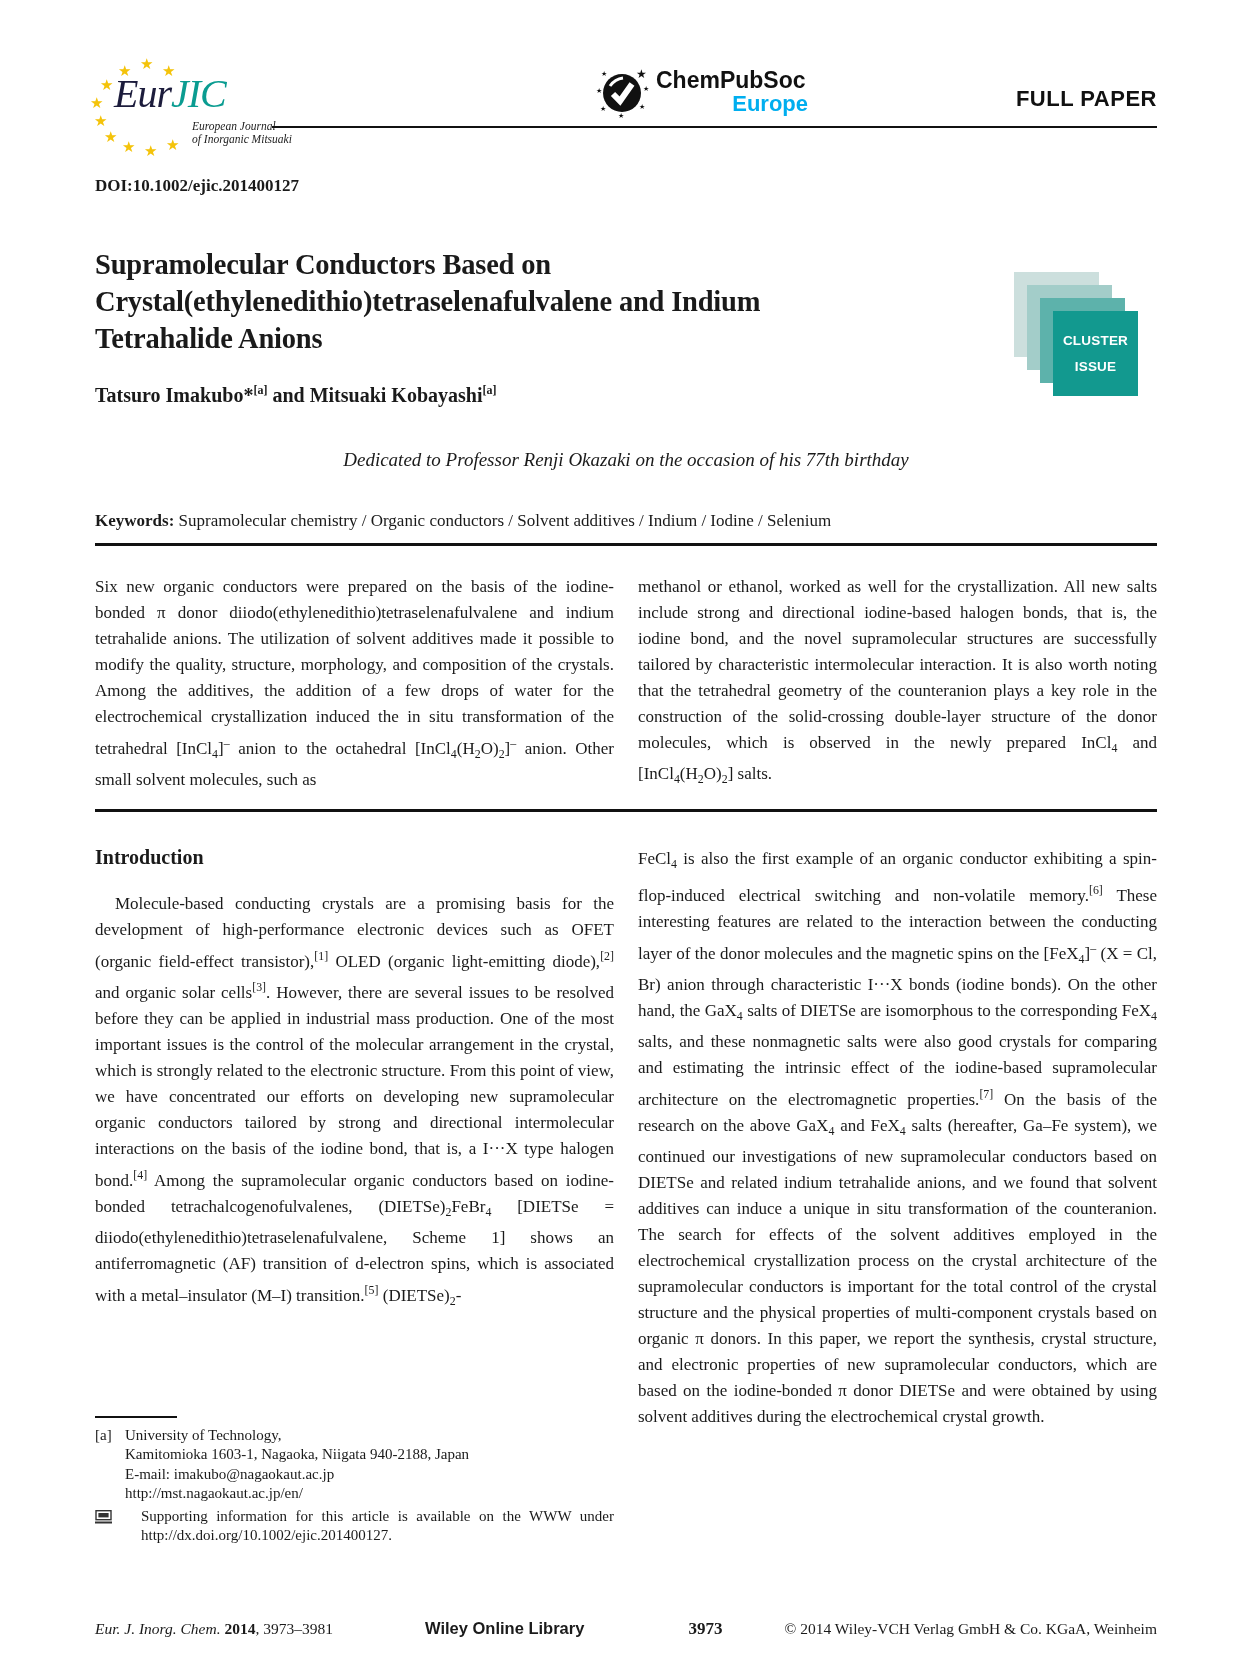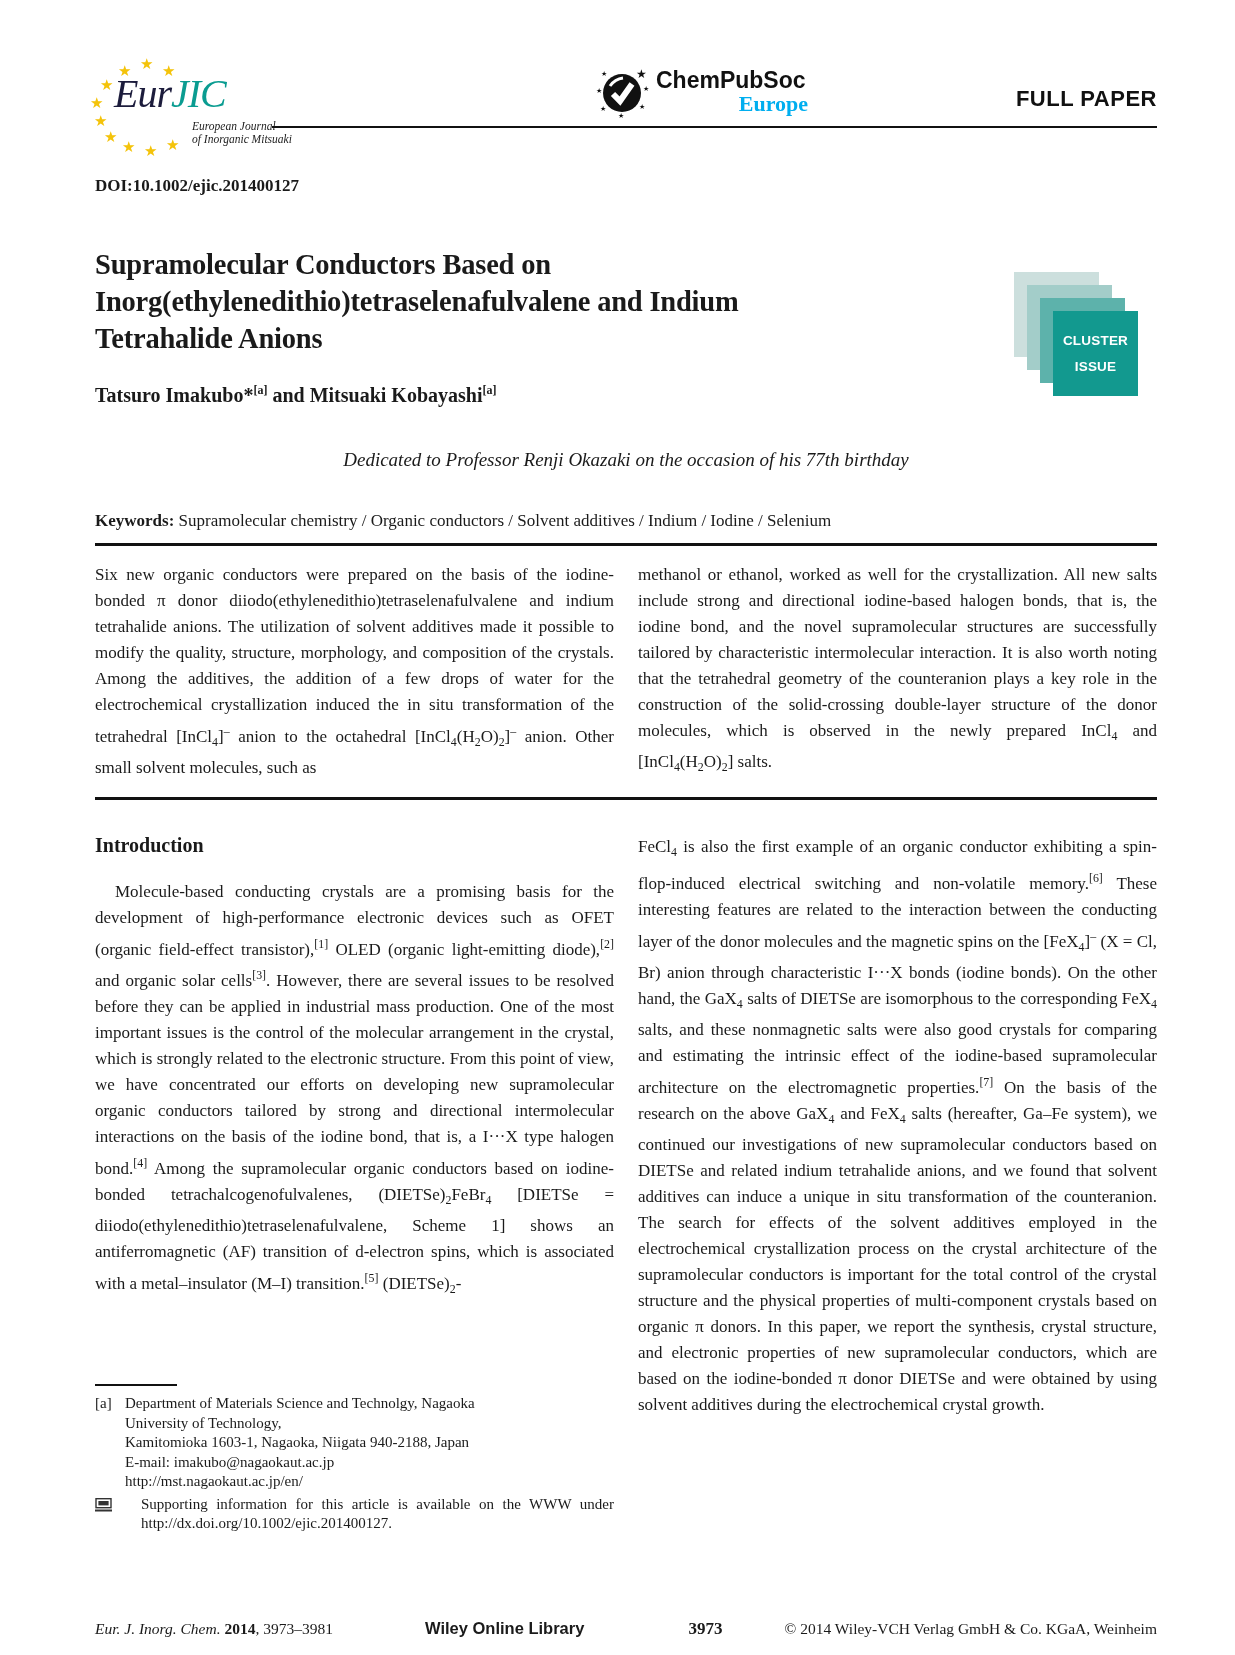--- a/index.html
+++ b/index.html
@@ -21,21 +21,21 @@
   .wordmark .jn-eur{ color:#1c1c3c; }
   .wordmark .jn-jic{ color:var(--teal); }
   .eurjic .subtitle{ position:absolute; left:104px; top:64px; font-style:italic; font-size:11.5px; line-height:13px; color:#222; white-space:nowrap; }
 
   .chempubsoc{ position:absolute; left:600px; top:68px; display:flex; gap:10px; }
   .cps-icon{ position:relative; width:46px; height:48px; flex:none; }
   .cps-icon .ministar{ position:absolute; color:#111; font-family:"DejaVu Sans",sans-serif; font-size:7px; line-height:1; }
   .cps-icon .ministar.big{ font-size:12px; }
   .cps-text{ width:152px; }
   .cps-line1{ font-family:"Liberation Sans",sans-serif; font-weight:bold; font-size:23px; line-height:24px; color:#111; white-space:nowrap; }
-  .cps-line2{ font-family:Liberation Serif, serif; font-weight:bold; font-size:22px; line-height:23px; color:var(--cyan); text-align:right; }
+  .cps-line2{ font-family:Liberation Sans, sans-serif; font-weight:bold; font-size:22px; line-height:23px; color:var(--cyan); text-align:right; }
 
   .full-paper{ position:absolute; right:78px; top:86px; font-family:"Liberation Sans",sans-serif; font-weight:bold; font-size:22px; letter-spacing:0.5px; color:#111; }
   .header-rule{ position:absolute; left:272px; right:78px; top:126px; height:2px; background:#111; }
 
   .doi{ position:absolute; left:95px; top:176px; font-weight:bold; font-size:17px; }
 
   
   .badge{ position:absolute; left:1014px; top:272px; width:125px; height:125px; }
   .badge-layer{ position:absolute; width:85px; height:85px; }
   .badge-layer.l1{ left:0; top:0; background:var(--badge1); }
@@ -51,21 +51,21 @@
   .title{ font-size:28.5px; font-weight:bold; line-height:37px; max-width:900px; letter-spacing:-0.2px; }
   .authors{ margin-top:26px; font-size:20px; font-weight:bold; }
   .authors sup{ font-size:12px; }
   .dedication{ margin-top:42px; text-align:center; font-style:italic; font-size:19px; }
   .keywords{ margin-top:40px; font-size:17px; }
   .kw-label{ font-weight:bold; }
   .rule{ height:3px; background:#111; }
   .rule.kw{ margin-top:12px; }
   .rule.abs{ margin-top:16px; }
 
-  .abstract{ display:flex; gap:12px; margin-top:16px;justify-content:space-between; }
+  .abstract{ display:flex; gap:24px; margin-top:28px; }
   .abstract .col, .main-cols .col{ width:519px; flex:none; }
   .abs-par{ font-size:17px; line-height:26px; text-align:justify; margin:0; }
 
   .main-cols{ display:flex; gap:24px; margin-top:34px; min-height:700px; }
   .col-left{ display:flex; flex-direction:column; }
   h2.intro{ font-size:20px; font-weight:bold; margin:0 0 22px 0; }
   .body-par{ margin:0; font-size:17px; line-height:26px; text-align:justify; }
   .body-par.indent{ text-indent:20px; }
   sub{ font-size:70%; } sup{ font-size:70%; }
 
@@ -144,21 +144,21 @@
     <div class="badge-layer front">
       <div>CLUSTER</div>
       <div>ISSUE</div>
     </div>
   </div>
 
   <div class="content">
 
     <h1 class="title" style="margin:0">
       <div>Supramolecular Conductors Based on</div>
-      <div>Inorg(ethylenedithio)tetraselenafulvalene and Indium</div>
+      <div>Crystal(ethylenedithio)tetraselenafulvalene and Indium</div>
       <div>Tetrahalide Anions</div>
     </h1>
 
     <div class="authors">Tatsuro Imakubo*<sup>[a]</sup> and Mitsuaki Kobayashi<sup>[a]</sup></div>
 
     <div class="dedication">Dedicated to Professor Renji Okazaki on the occasion of his 77th birthday</div>
 
     <div class="keywords">
       <span class="kw-label">Keywords:</span><span> Supramolecular chemistry / Organic conductors / Solvent additives / Indium / Iodine / Selenium</span>
     </div>
@@ -179,21 +179,20 @@
     <div class="main-cols">
       <div class="col col-left">
         <h2 class="intro">Introduction</h2>
         <p class="body-par indent">Molecule-based conducting crystals are a promising basis for the development of high-performance electronic devices such as OFET (organic field-effect transistor),<sup>[1]</sup> OLED (organic light-emitting diode),<sup>[2]</sup> and organic solar cells<sup>[3]</sup>. However, there are several issues to be resolved before they can be applied in industrial mass production. One of the most important issues is the control of the molecular arrangement in the crystal, which is strongly related to the electronic structure. From this point of view, we have concentrated our efforts on developing new supramolecular organic conductors tailored by strong and directional intermolecular interactions on the basis of the iodine bond, that is, a I···X type halogen bond.<sup>[4]</sup> Among the supramolecular organic conductors based on iodine-bonded tetrachalcogenofulvalenes, (DIETSe)<sub>2</sub>FeBr<sub>4</sub> [DIETSe = diiodo(ethylenedithio)tetraselenafulvalene, Scheme 1] shows an antiferromagnetic (AF) transition of d-electron spins, which is associated with a metal–insulator (M–I) transition.<sup>[5]</sup> (DIETSe)<sub>2</sub>-</p>
 
         <div class="footnote">
           <div class="fn-rule"></div>
           <div class="fn-row">
             <div class="fn-label">[a]</div>
             <div class="fn-lines">
-              <div>Department of Materials Science and Technolgy, Nagaoka</div>
               <div>University of Technology,</div>
               <div>Kamitomioka 1603-1, Nagaoka, Niigata 940-2188, Japan</div>
               <div>E-mail: imakubo@nagaokaut.ac.jp</div>
               <div>http://mst.nagaokaut.ac.jp/en/</div>
             </div>
           </div>
           <div class="fn-support">
             <div class="fn-icon">
               <svg width="17" height="14" viewBox="0 0 17 14">
                 <rect x="1" y="0.7" width="15" height="9" fill="none" stroke="#333" stroke-width="1.4"></rect>

